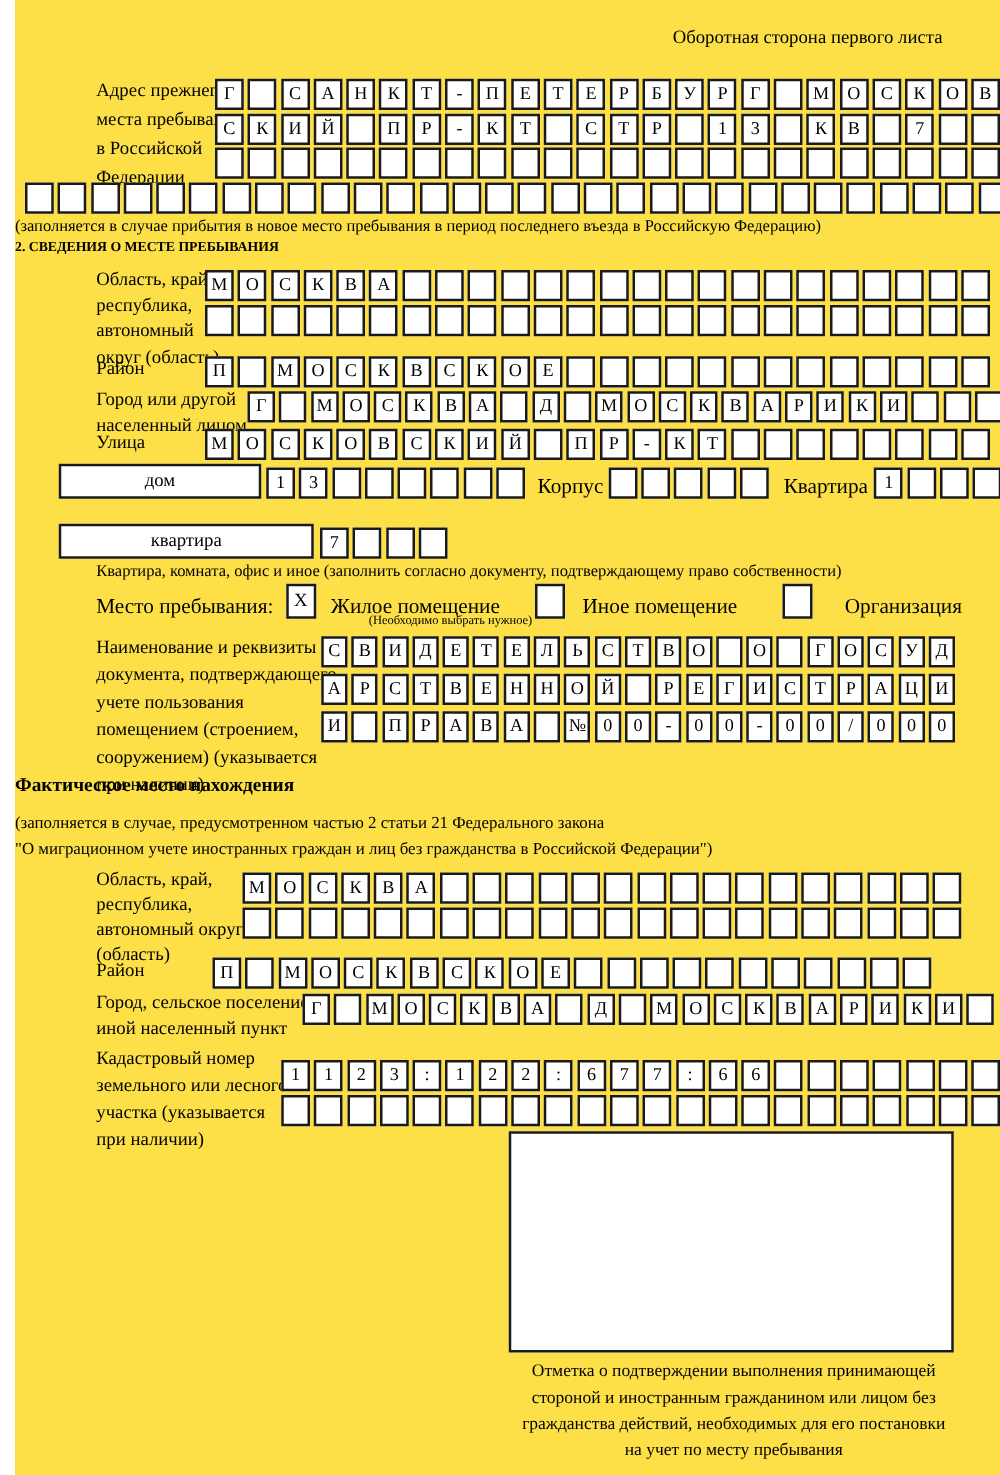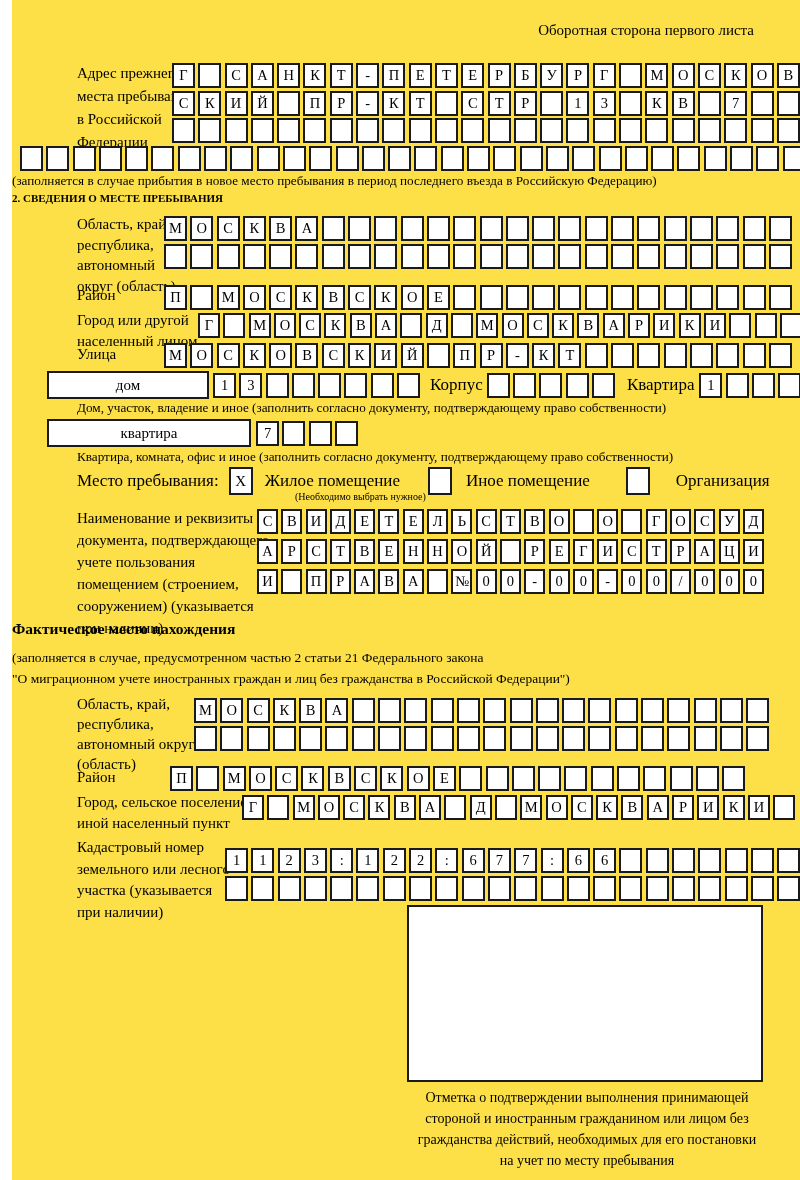--- a/index.html
+++ b/index.html
@@ -20,21 +20,21 @@
     display:flex; align-items:center; justify-content:center;
     font-size:14.5px; line-height:1;
   }
   .doc .cell { width:17px; }
   .narrow .cell { width:18px; }
   .checkbox { width:20px; height:24px; font-size:15px; }
   .typerect {
     flex:none; border:2px solid #1a1a1a; background:#fff; height:24px;
     display:flex; align-items:center; justify-content:center; font-size:15px;
   }
-  .flexrow { display:flex; align-items:center; }
+  .flexrow { display:flex; align-items:flex-end; }
   .stamp-rect { position:absolute; border:2px solid #1a1a1a; background:#fff; }
   .prewrap { white-space:pre-line; }
 </style>
 </head>
 <body>
 
 <div class="page">
 
   <div class="abs label" style="top:22px; right:58px; font-size:15px;">Оборотная сторона первого листа</div>
 
@@ -319,21 +319,20 @@
         <span class="cell"></span>
       </div>
     <span class="inline-label" style="margin:0 5px 0 12px;">Квартира</span>
     <div class="cells">
         <span class="cell">1</span>
         <span class="cell"></span>
         <span class="cell"></span>
         <span class="cell"></span>
       </div>
   </div>
-  <div class="abs caption" style="left:65px; top:400px;">Дом, участок, владение и иное (заполнить согласно документу, подтверждающему право собственности)</div>
 
   <div class="abs flexrow" style="left:35px; top:419px;">
     <div class="typerect" style="width:200px;">квартира</div>
     <div class="cells" style="margin-left:5px;">
         <span class="cell">7</span>
         <span class="cell"></span>
         <span class="cell"></span>
         <span class="cell"></span>
       </div>
   </div>

